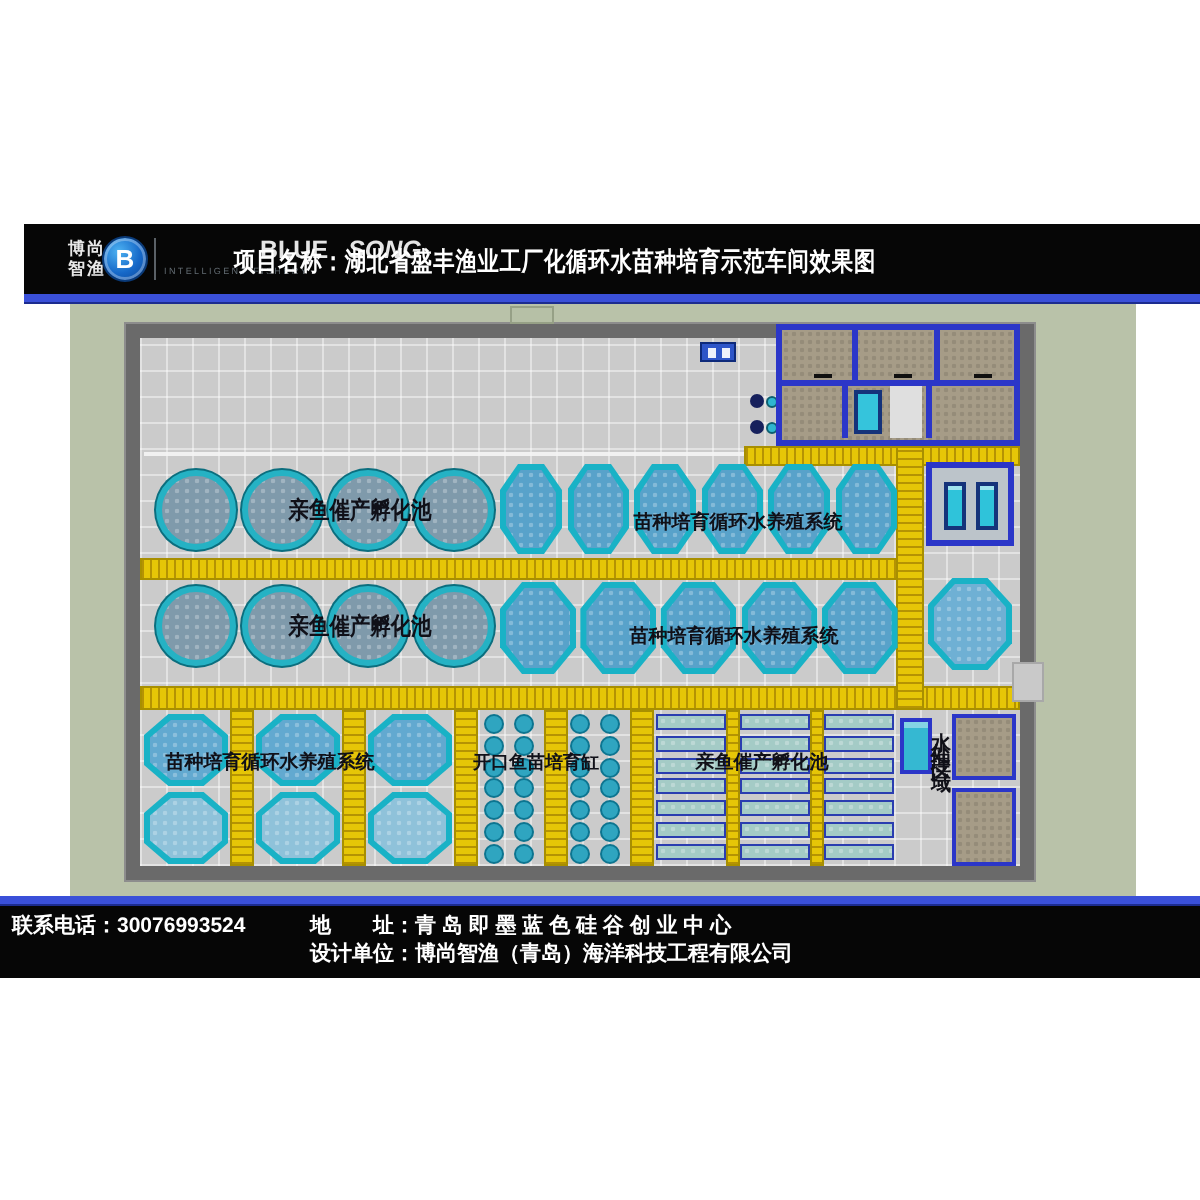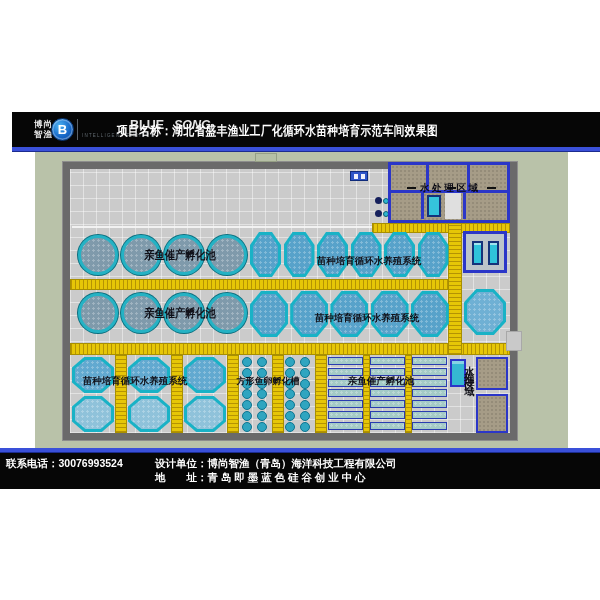--- a/index.html
+++ b/index.html
@@ -134,21 +134,20 @@
         <div class="wt-wall" style="left:35px; top:0; width:3px; height:25px;"></div>
         <div class="wt-wall" style="left:76px; top:0; width:3px; height:25px;"></div>
         <div class="wt-wall" style="left:0; top:25px; width:116px; height:3px;"></div>
         <div class="wt-wall" style="left:30px; top:28px; width:3px; height:26px;"></div>
         <div class="wt-wall" style="left:72px; top:28px; width:3px; height:26px;"></div>
         <div class="wt-tick" style="left:16px; top:22px; width:9px; height:2px;"></div>
         <div class="wt-tick" style="left:56px; top:22px; width:9px; height:2px;"></div>
         <div class="wt-tick" style="left:96px; top:22px; width:9px; height:2px;"></div>
         <div class="wt-tank" style="left:36px; top:30px; width:14px; height:22px;"></div>
         <div class="wt-door" style="left:54px; top:28px; width:16px; height:26px;"></div>
-        <div class="wt-label">水 处 理 区 域</div>
       </div>
 
       <div class="walkh" style="left:302px; top:54px; width:138px; height:10px;"></div>
       <div class="walkh" style="left:0; top:110px; width:380px; height:11px;"></div>
       <div class="walkh" style="left:0; top:174px; width:440px; height:12px;"></div>
       <div class="walkv" style="left:378px; top:54px; width:14px; height:132px;"></div>
       <div class="walkv" style="left:45px;  top:186px; width:12px; height:78px;"></div>
       <div class="walkv" style="left:101px; top:186px; width:12px; height:78px;"></div>
       <div class="walkv" style="left:157px; top:186px; width:12px; height:78px;"></div>
       <div class="walkv" style="left:202px; top:186px; width:12px; height:78px;"></div>
@@ -163,21 +162,21 @@
       <div class="pump-box"></div>
       <div class="lbl-v" style="left:392px; top:189px; height:75px; font-size:10px;">水处理区域</div>
       <div class="wt-room" style="left:406px; top:188px; width:32px; height:33px;"></div>
       <div class="wt-room" style="left:406px; top:225px; width:32px; height:39px;"></div>
 
       <div class="lbl" style="left:45px;  top:78px;  width:130px; font-size:12px; transform:scaleX(.85);">亲鱼催产孵化池</div>
       <div class="lbl" style="left:244px; top:86px;  width:110px; font-size:9.5px;">苗种培育循环水养殖系统</div>
       <div class="lbl" style="left:45px;  top:136px; width:130px; font-size:12px; transform:scaleX(.85);">亲鱼催产孵化池</div>
       <div class="lbl" style="left:242px; top:143px; width:110px; font-size:9.5px;">苗种培育循环水养殖系统</div>
       <div class="lbl" style="left:10px;  top:206px; width:110px; font-size:9.5px;">苗种培育循环水养殖系统</div>
-      <div class="lbl" style="left:158px; top:206px; width:80px;  font-size:9px;">方形鱼卵孵化槽</div>
+      <div class="lbl" style="left:158px; top:206px; width:80px;  font-size:9px;">开口鱼苗培育缸</div>
       <div class="lbl" style="left:275px; top:206px; width:72px;  font-size:9.5px;">亲鱼催产孵化池</div>
 
     <div class="ctank spk" style="left: 8px; top: 66px; width: 40px; height: 40px;"></div>
         <div class="ctank spk" style="left: 51px; top: 66px; width: 40px; height: 40px;"></div>
         <div class="ctank spk" style="left: 94px; top: 66px; width: 40px; height: 40px;"></div>
         <div class="ctank spk" style="left: 137px; top: 66px; width: 40px; height: 40px;"></div>
         <div class="ctank spk" style="left: 8px; top: 124px; width: 40px; height: 40px;"></div>
         <div class="ctank spk" style="left: 51px; top: 124px; width: 40px; height: 40px;"></div>
         <div class="ctank spk" style="left: 94px; top: 124px; width: 40px; height: 40px;"></div>
         <div class="ctank spk" style="left: 137px; top: 124px; width: 40px; height: 40px;"></div>
@@ -287,18 +286,18 @@
       </div>
   </div>
 
   <div class="hr-blue hr-bottom"></div>
 
   <div class="footer">
     <div class="f-left">
       <div>联系电话：30076993524</div>
     </div>
     <div class="f-mid">
+      <div>地　　址：青 岛 即 墨 蓝 色 硅 谷 创 业 中 心</div>
       <div>设计单位：博尚智渔（青岛）海洋科技工程有限公司</div>
-      <div>地　　址：青 岛 即 墨 蓝 色 硅 谷 创 业 中 心</div>
     </div>
   </div>
 
 </div>
 
 </body></html>

